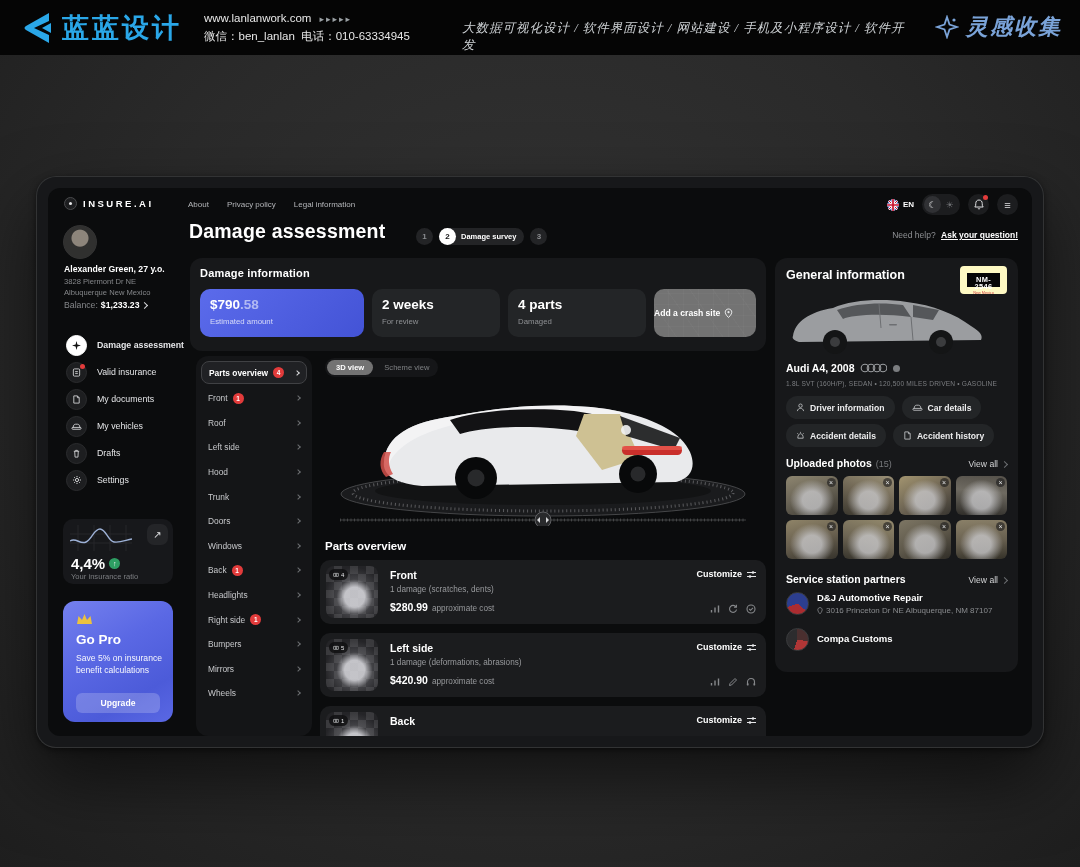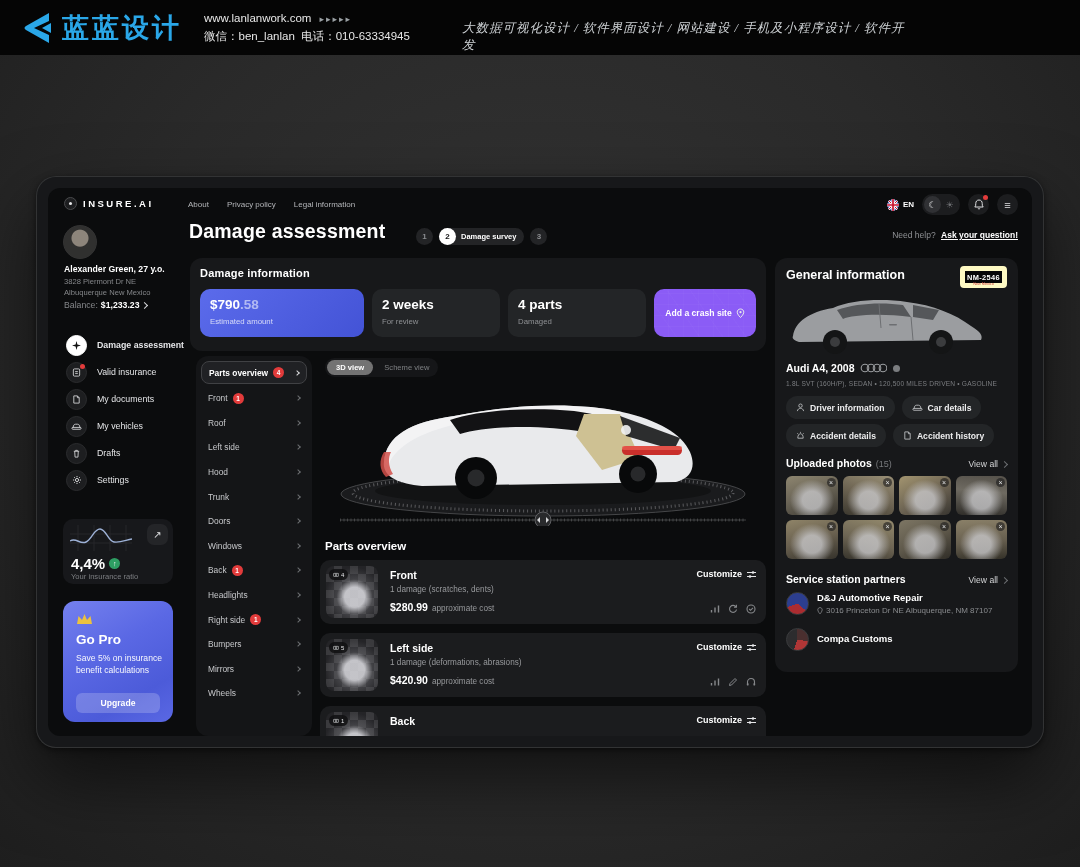--- a/index.html
+++ b/index.html
@@ -76,21 +76,21 @@
   .dmg{left:142px;top:70px;width:576px;height:93px;background:#17181a;border-radius:12px;padding:9px 10px}
   .dmg h2{font-size:11px;font-weight:bold;letter-spacing:.2px}
   .stats{position:absolute;left:10px;top:31px;right:10px;display:flex;gap:8px;height:48px}
   .stat{border-radius:10px;padding:8px 10px;background:#232527}
   .stat .v{font-size:13.5px;font-weight:bold}
   .stat .l{font-size:7.8px;color:#8f9194;margin-top:5px}
   .stat.blue{width:164px;background:linear-gradient(135deg,#5b6beb,#4353d6)}
   .stat.blue .l{color:rgba(255,255,255,.75)}
   .stat.blue .cents{color:rgba(255,255,255,.55);font-weight:bold}
   .stat.w1{width:128px}.stat.w2{width:138px}
-  .crash{flex:1;border-radius:10px;background:#8b5cf6;position:relative;overflow:hidden;display:flex;align-items:center;justify-content:center}
+  .crash{flex:1;border-radius:10px;background:#737373;position:relative;overflow:hidden;display:flex;align-items:center;}
   .crash::before{content:"";position:absolute;inset:0;opacity:.5;background:
     repeating-linear-gradient(0deg,transparent 0 10px,rgba(255,255,255,.06) 10px 11px),
     repeating-linear-gradient(90deg,transparent 0 14px,rgba(255,255,255,.05) 14px 15px),
     repeating-linear-gradient(55deg,transparent 0 18px,rgba(255,255,255,.05) 18px 19px)}
   .crash span{font-size:8.6px;font-weight:bold;z-index:1;margin-right:4px}
   
   .pmenu{left:148px;top:168px;width:116px;height:380px;background:#141517;border-radius:12px;padding:5px 5px}
   .pm-row{display:flex;align-items:center;height:24.6px;padding:0 7px}
   .pm-row.active{height:23px;background:#202124;border:1px solid #404144;border-radius:8px;margin-bottom:2px}
   .pm-lbl{font-size:8.4px;color:#c7c8cb}
@@ -112,21 +112,21 @@
        display:flex;align-items:center;gap:2px;padding:0 4px;font-size:6px;color:#e6e7e9}
   .po .nm{position:absolute;left:70px;top:9px;font-size:10.5px;font-weight:bold}
   .po .dm{position:absolute;left:70px;top:25px;font-size:8.2px;color:#97999c}
   .po .cost{position:absolute;left:70px;top:41px;font-size:10.5px;font-weight:bold}
   .po .cost i{font-style:normal;font-size:8.2px;color:#97999c;font-weight:normal;margin-left:4px}
   .po .cust{position:absolute;right:10px;top:9px;display:flex;align-items:center;gap:5px;font-size:9px;font-weight:bold}
   .po .tools{position:absolute;right:10px;bottom:10px;display:flex;gap:8px;color:#86888b}
   
   .gen{left:727px;top:70px;width:243px;height:414px;background:#17181a;border-radius:12px;padding:10px 11px;overflow:hidden}
   .gen h2{font-size:12.5px;font-weight:bold}
-  .plate{position:absolute;right:11px;top:8px;width:47px;height:22px;background:#060607;border:5px solid #fef9c3;border-radius:4px;
+  .plate{position:absolute;right:11px;top:8px;width:47px;height:28px;background:#060607;border:7px solid #fef9c3;border-radius:4px;
          text-align:center;line-height:1}
   .plate .no{font-size:7.4px;font-weight:bold;letter-spacing:.4px;display:block;margin-top:3px}
   .plate .st{font-size:3.8px;color:#d04343;display:block;margin-top:1.5px}
   .gcar{position:absolute;left:8px;top:34px}
   .carname{position:absolute;left:11px;top:104px;display:flex;align-items:center;gap:6px;font-size:10.5px;font-weight:bold}
   .graydot{width:7px;height:7px;border-radius:50%;background:#7b7d80}
   .specs{position:absolute;left:11px;top:122px;font-size:6.6px;color:#7b7d80;letter-spacing:.2px}
   .gbtns{position:absolute;left:11px;display:flex;gap:7px}
   .gbtn{height:23px;border-radius:13px;background:#232527;display:flex;align-items:center;gap:5px;padding:0 10px;
         font-size:8.6px;font-weight:bold;color:#ededee}
@@ -167,20 +167,27 @@
       <path d="M31 2 L8 15 Q5 17 8 19 L31 32 L31 24 L16 17 L31 10 Z" fill="#2aa7e8"></path>
       <path d="M33 12 L24 17 L33 22 Z" fill="#2aa7e8"></path>
     </svg>
     <span class="b-logo-text">蓝蓝设计</span>
   </div>
   <div class="b-contact">
     <div><span>www.lanlanwork.com</span><span class="b-arrows">▸▸▸▸▸</span></div>
     <div><span>微信：ben_lanlan</span>&nbsp;&nbsp;<span>电话：010-63334945</span></div>
   </div>
   <div class="b-services">大数据可视化设计 / 软件界面设计 / 网站建设 / 手机及小程序设计 / 软件开发</div>
+  <div class="b-collect">
+    <svg width="24" height="24" viewBox="0 0 24 24">
+      <path d="M12 2 L14.5 9.5 L22 12 L14.5 14.5 L12 22 L9.5 14.5 L2 12 L9.5 9.5 Z" fill="none" stroke="#7aa3d8" stroke-width="1.8"></path>
+      <circle cx="19" cy="5" r="1.6" fill="#7aa3d8"></circle>
+    </svg>
+    <span>灵感收集</span>
+  </div>
 </div>
 
 <div class="stage">
 <div class="device">
 <div class="screen">
 
   <div class="abs brand">
     <span class="brand-mark"></span>
     <span class="brand-name">INSURE.AI</span>
   </div>

